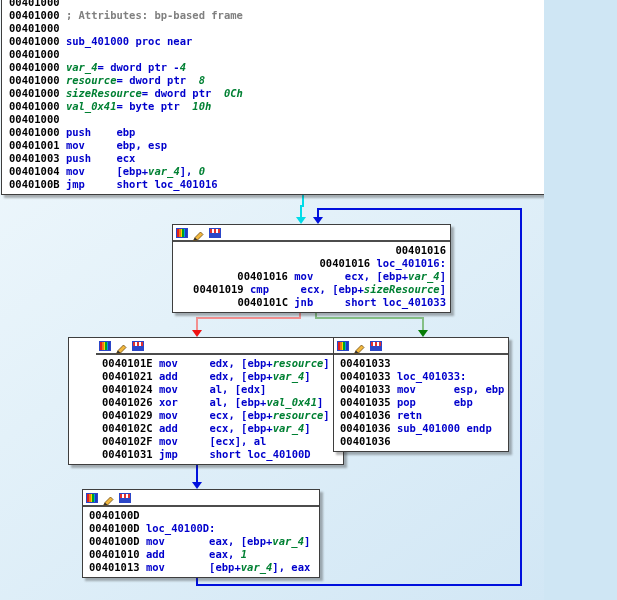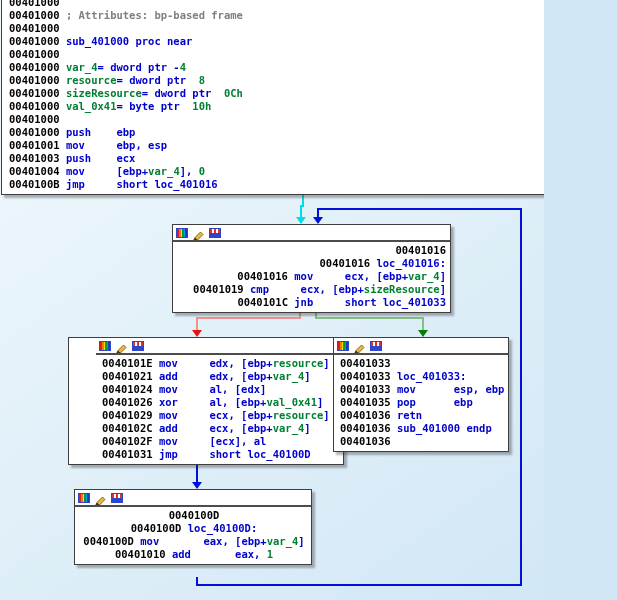--- a/index.html
+++ b/index.html
@@ -27,29 +27,29 @@
   .icon-frame{
     border:1px solid #2b46c8;
     background-image:
       linear-gradient(180deg,rgba(255,255,255,0) 0 55%,#2b46c8 55% 100%),
       repeating-linear-gradient(90deg,#e03030 0 2px,#ffffff 2px 4px);
   }
   .code{padding:2px 4px 3px 6px;}
   .line{white-space:pre;font-weight:bold;font-size:10.5px;line-height:13px;font-family:"DejaVu Sans Mono",monospace;}
   .t-a{color:var(--color-text-address,#000);}
   .t-k{color:var(--color-text-code,#0000cc);}
-  .t-g{color:var(--color-text-ident,#008033);}
+  .t-g{color:var(--color-text-ident,#008033);font-style:italic;}
   .t-c{color:var(--color-text-comment,#808080);}
 
   #block-entry{left:1px;top:-14px;width:606px;}
   #block-entry .code{padding:9px 4px 3px 7px;}
   #block-loop-check{left:172px;top:224px;width:277px;text-align:right;}
   #block-xor-body{left:68px;top:337px;width:247px;padding-left:27px;}
   #block-epilogue{left:333px;top:337px;width:174px;}
-  #block-increment{left:74px;top:489px;width:236px;text-align:center;}
+  #block-increment{left:82px;top:489px;width:236px;}
 
   .edge{position:absolute;z-index:1;}
   .seg{position:absolute;}
   .head-down{position:absolute;width:0;height:0;border-left:5px solid transparent;border-right:5px solid transparent;border-top-width:7px;border-top-style:solid;}
   .c-cyan{background:var(--color-arrow-fallthrough,#00dce8);}
   .h-cyan{border-top-color:var(--color-arrow-fallthrough,#00dce8);}
   .c-blue{background:var(--color-arrow-loop,#0010dd);}
   .h-blue{border-top-color:var(--color-arrow-loop,#0010dd);}
   .c-red{background:var(--color-arrow-false-line,#f29090);}
   .h-red{border-top-color:var(--color-arrow-false-head,#ee1111);}
@@ -182,16 +182,17 @@
             <path d="M1.5 9.5 L3 6.5 L8.5 1 L11 3.5 L5.5 9 Z" fill="#f2b73c" stroke="#6b4a12" stroke-width="0.8"></path>
             <path d="M1.5 9.5 L3 6.5 L5.5 9 Z" fill="#333333"></path>
           </svg></span>
       <span class="nicon icon-frame"></span>
     </div>
     <div class="code">
         <div class="line"><span class="t-a">0040100D</span></div>
         <div class="line"><span class="t-a">0040100D </span><span class="t-k">loc_40100D:</span></div>
         <div class="line"><span class="t-a">0040100D </span><span class="t-k">mov       eax, [ebp+</span><span class="t-g">var_4</span><span class="t-k">]</span></div>
         <div class="line"><span class="t-a">00401010 </span><span class="t-k">add       eax, </span><span class="t-g">1</span></div>
+        <div class="line"><span class="t-a">00401013 </span><span class="t-k">mov       [ebp+</span><span class="t-g">var_4</span><span class="t-k">], eax</span></div>
       </div>
   </div>
 
 </div>
 
 </body></html>

